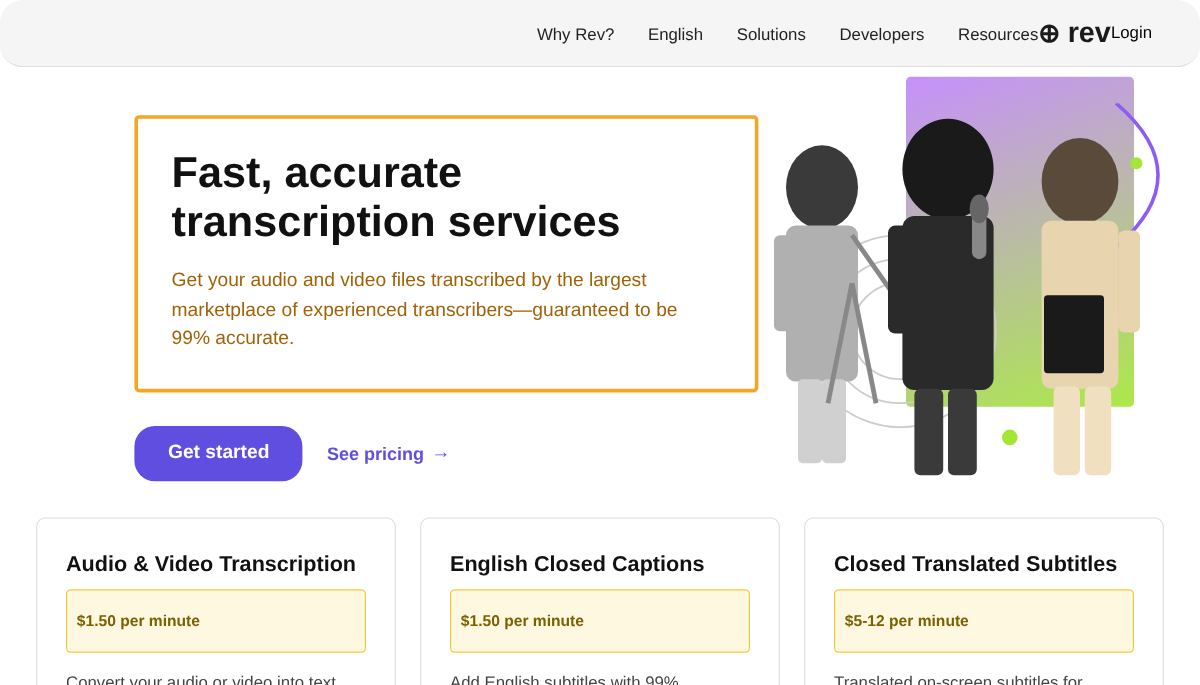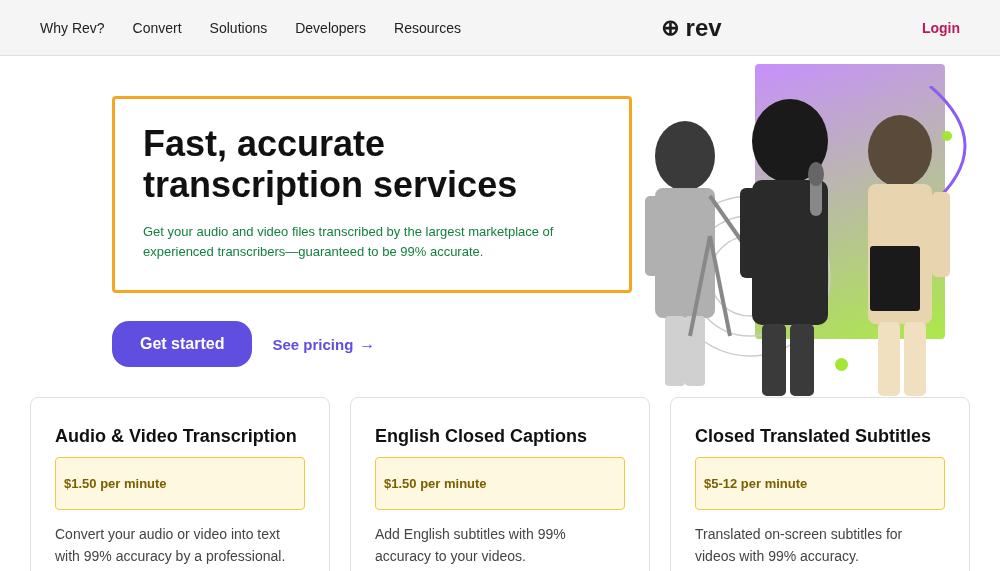--- a/index.html
+++ b/index.html
@@ -1,41 +1,41 @@
 <!DOCTYPE html>
 <html><head>
   <meta charset="utf-8">
   <style>
     * { margin: 0; padding: 0; box-sizing: border-box; }
     body { font-family: -apple-system, BlinkMacSystemFont, 'Segoe UI', sans-serif; background: #fff; width: 1000px; overflow-x: hidden; }
 
     
     nav {
-      display: flex; align-items: center; justify-content: space-between;
-      padding: 0 40px; height: 56px; background: #f5f5f5; border-bottom: 1px solid #e0e0e0;
+      display: flex; align-items: center; justify-content: flex-end;
+      padding: 0 40px; height: 56px; background: #f5f5f5; border-bottom: 1px solid #e0e0e0; border-radius: 19px;
     }
     .nav-left { display: flex; gap: 28px; align-items: center; }
     .nav-left a { text-decoration: none; color: #222; font-size: 14px; font-weight: 500; }
     .nav-logo { display: flex; align-items: center; gap: 6px; font-size: 24px; font-weight: 700; color: #1a1a1a; }
     .nav-logo .at-icon { font-size: 22px; color: #1a1a1a; }
-    .nav-right a { text-decoration: none; color: #be185d; font-size: 14px; font-weight: 700; }
+    .nav-right a { text-decoration: none; color: #000000; font-size: 14px; font-weight: 400; }
 
     
     .hero {
       display: flex; align-items: flex-start; position: relative;
       padding: 40px 40px 30px 112px; min-height: 340px; overflow: hidden;
       background: #fff;
     }
     .hero-content { flex: 0 0 520px; z-index: 2; }
     .hero-box {
       border: 3px solid #f5a623; border-radius: 4px; padding: 24px 28px 28px 28px;
       margin-bottom: 28px; background: #fff;
     }
     .hero-title { font-size: 36px; font-weight: 800; line-height: 1.15; color: #111; margin-bottom: 16px; }
-    .hero-subtitle { font-size: 13px; color: #15803d; line-height: 1.55; }
+    .hero-subtitle { font-size: 16px; color: #a16207; line-height: 1.55; }
     .hero-actions { display: flex; align-items: center; gap: 20px; }
     .btn-get-started {
       background: #5f4ee0; color: #fff; border: none; border-radius: 17px;
       padding: 14px 28px; font-size: 16px; font-weight: 600; cursor: pointer; text-decoration: none;
     }
     .btn-see-pricing {
       color: #5f4ee0; font-size: 15px; font-weight: 600; text-decoration: none;
       display: flex; align-items: center; gap: 6px;
     }
     .arrow { font-size: 16px; }
@@ -64,21 +64,21 @@
       border-radius: 6px; padding: 13px; font-size: 15px; font-weight: 700;
       cursor: pointer; text-align: center; text-decoration: none; margin-bottom: 14px;
     }
   </style>
 </head>
 <body>
 
 <nav>
   <div class="nav-left">
     <a href="#">Why Rev?</a>
-    <a href="#">Convert</a>
+    <a href="#">English</a>
     <a href="#">Solutions</a>
     <a href="#">Developers</a>
     <a href="#">Resources</a>
   </div>
   <div class="nav-logo">
     <span class="at-icon">⊕</span>
     <span>rev</span>
   </div>
   <div class="nav-right">
     <a href="#">Login</a>

